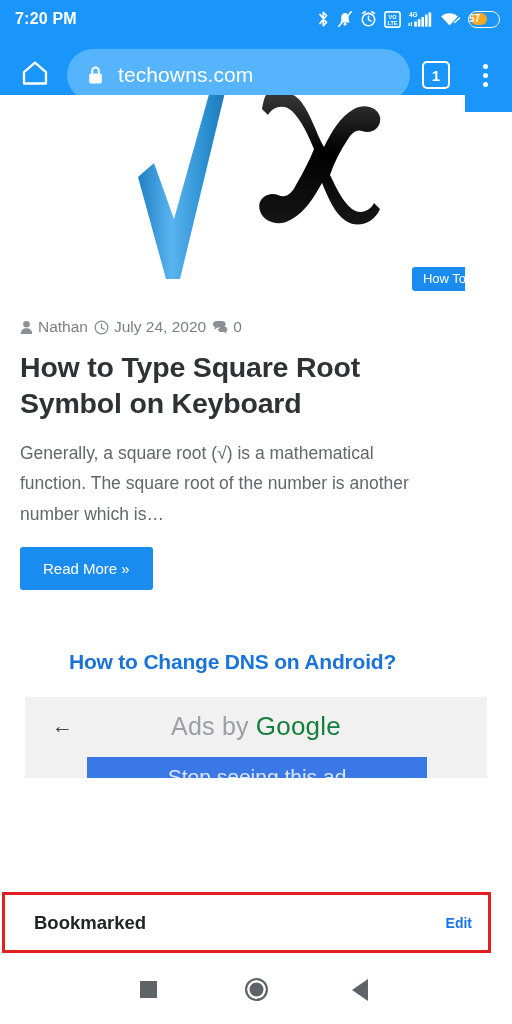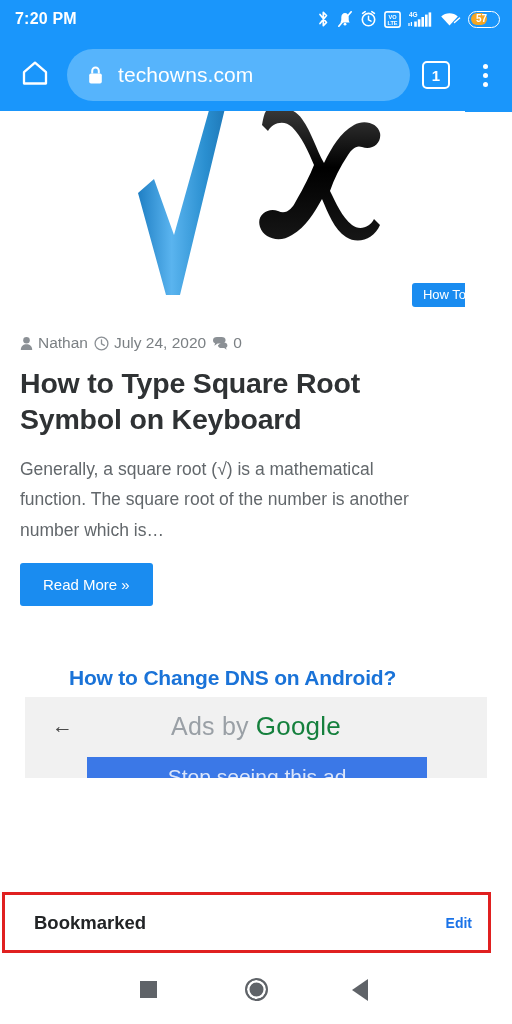--- a/index.html
+++ b/index.html
@@ -60,21 +60,20 @@
     position: absolute;
     left: 1.5px; top: 1.5px; bottom: 1.5px;
     width: 56%;
     background: #f5a623;
     border-radius: 7px;
   }
   .battery-text {
     position: relative;
     z-index: 2;
     width: 100%;
-    text-align: center;
     color: #ffffff;
     font-size: 10px;
     font-weight: bold;
     line-height: 1;
     padding-right: 5px;
     box-sizing: border-box;
   }
 
   
   .toolbar {
@@ -133,21 +132,21 @@
   }
   .menu-dot {
     width: 5px; height: 5px;
     border-radius: 50%;
     background: #ffffff;
   }
 
   
   .page {
     position: absolute;
-    left: 0; top: 111px;
+    left: 0; top: 95px;
     width: 465px; height: 778px;
     background: #ffffff;
     overflow: hidden;
   }
   .hero {
     position: relative;
     width: 512px;
     height: 205px;
     background: #ffffff;
     overflow: hidden;

